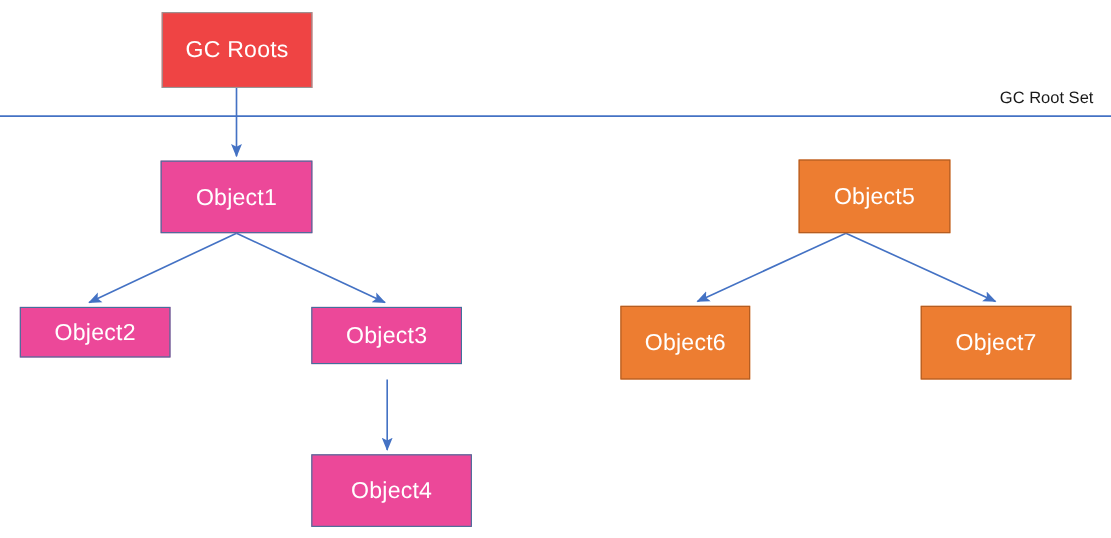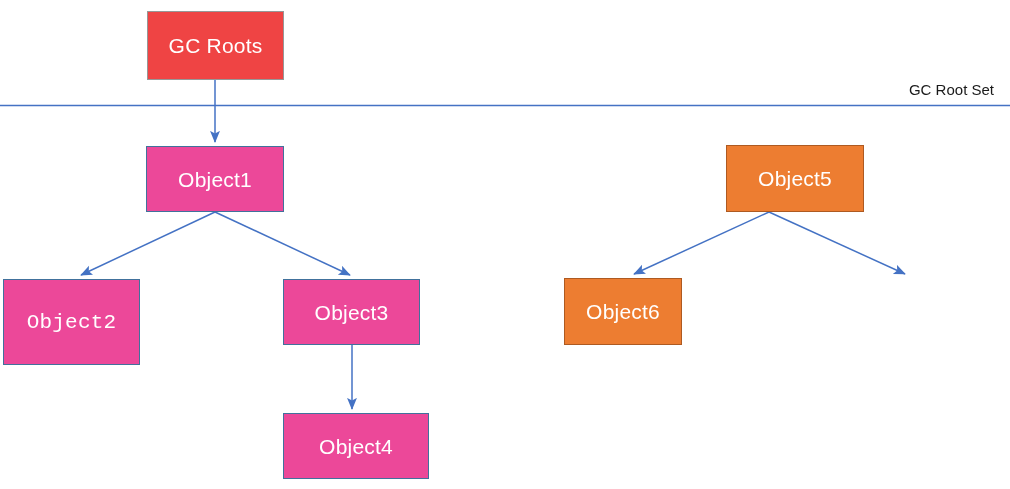--- a/index.html
+++ b/index.html
@@ -93,34 +93,37 @@
   <div class="boundary-label">GC Root Set</div>
 
   <div class="node gray" style="left:147px; top:11px; width:137px; height:69px;">
     <span>GC Roots</span>
   </div>
 
   <div class="node blue" style="left:146px; top:146px; width:138px; height:66px;">
     <span>Object1</span>
   </div>
 
-  <div class="node blue" style="left:3px; top:279px; width:137px; height:86px;font-family:Liberation Mono, monospace;">
+  <div class="node blue" style="left:18px; top:279px; width:137px; height:46px;">
     <span>Object2</span>
   </div>
 
-  <div class="node blue" style="left:283px; top:279px; width:137px; height:66px;">
+  <div class="node blue" style="left:283px; top:279px; width:137px; height:52px;">
     <span>Object3</span>
   </div>
 
   <div class="node blue" style="left:283px; top:413px; width:146px; height:66px;">
     <span>Object4</span>
   </div>
 
   <div class="node orange" style="left:700px; top:145px; width:138px; height:67px;margin-left:26px;">
     <span>Object5</span>
   </div>
 
   <div class="node orange" style="left:564px; top:278px; width:118px; height:67px;">
     <span>Object6</span>
   </div>
 
+  <div class="node orange" style="left:837px; top:278px; width:137px; height:67px;">
+    <span>Object7</span>
+  </div>
 
 </div>
 
 </body></html>

